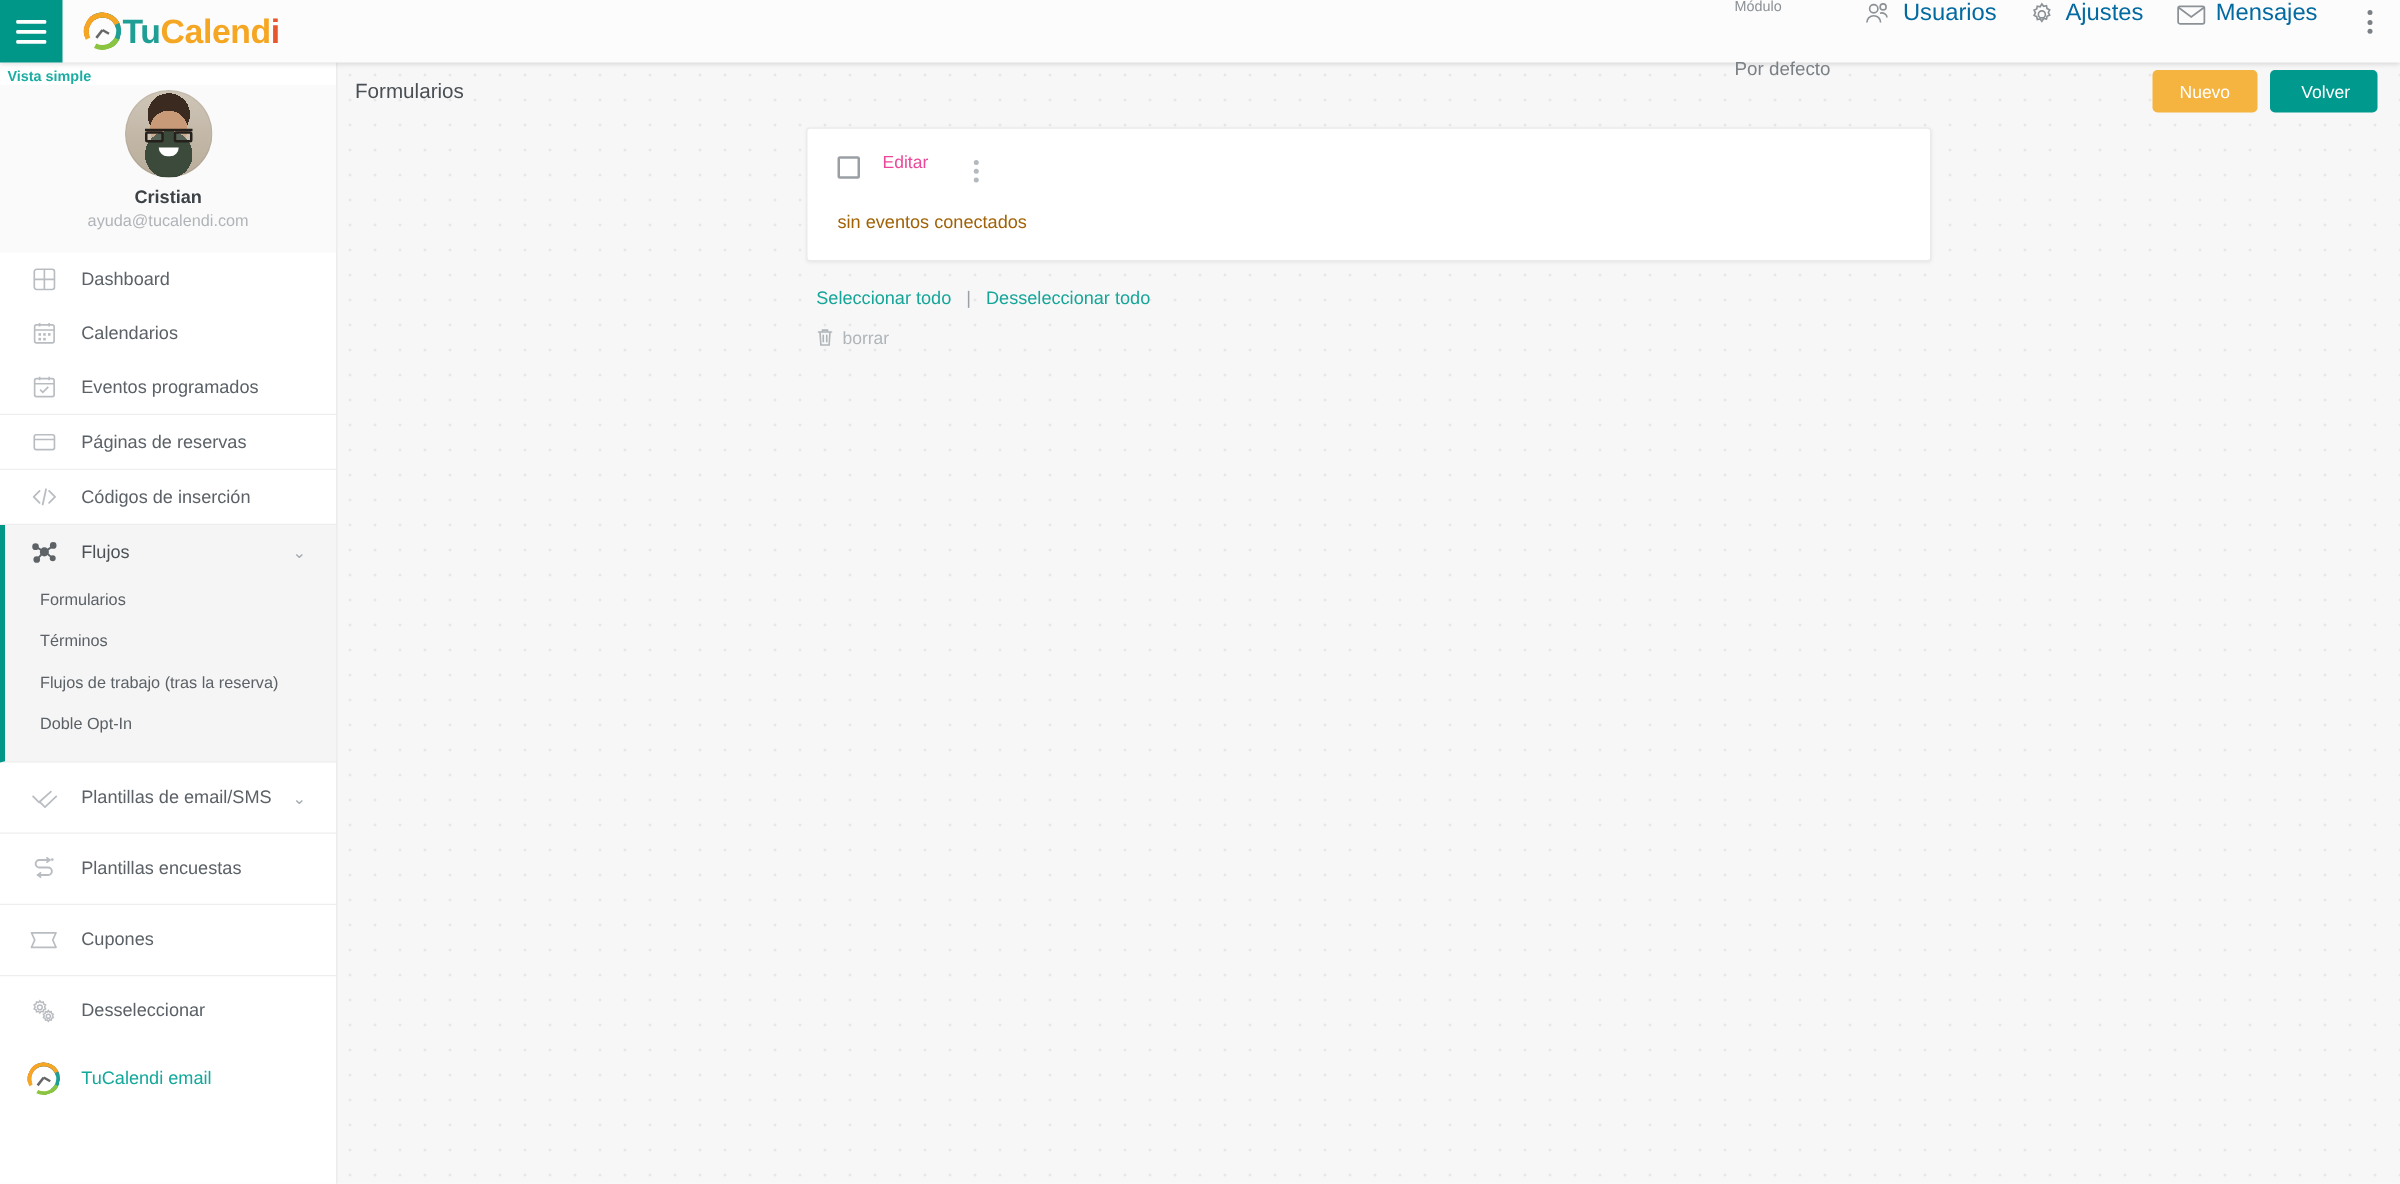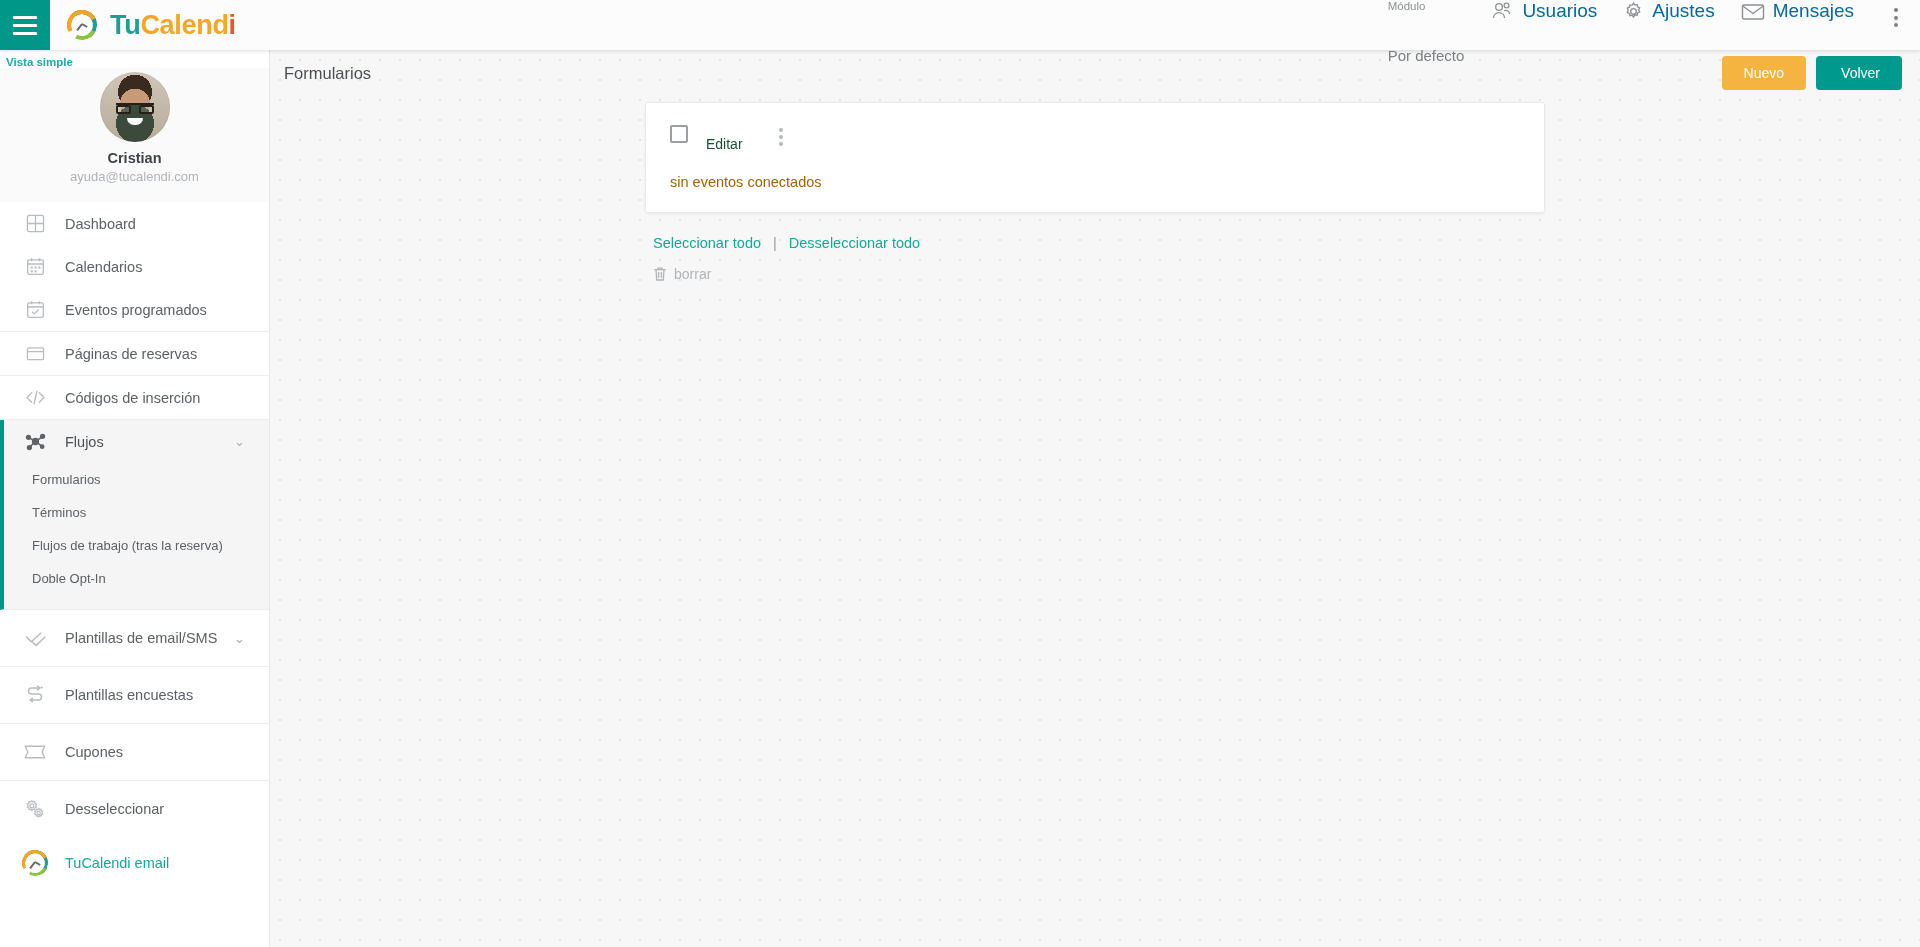--- a/index.html
+++ b/index.html
@@ -25,21 +25,21 @@
     display: flex; flex-direction: column;
     align-items: center; justify-content: center;
     gap: 5px; cursor: pointer;
     flex: 0 0 50px;
   }
   .hamburger-box span {
     display: block; width: 24px; height: 3px;
     background: #fff; border-radius: 1px;
   }
   .brand {
-    display: flex; align-items: center; gap: 13px;
+    display: flex; align-items: center; gap: 1px;
     margin-left: 17px;
   }
   .brand-text {
     font-size: 27px; font-weight: bold; letter-spacing: -.3px;
   }
   .brand-text .t1 { color: #1f9e95; }
   .brand-text .t2 { color: #f5a623; }
   .brand-text .t3 { color: #e8562b; }
 
   .top-right {
@@ -202,22 +202,22 @@
     border: 2px solid #9a9fa4; border-radius: 2px;
     background: #fff; cursor: pointer;
     margin: 4px 18px 0 4px; flex: 0 0 18px;
   }
   .card-titles { flex: 1; }
   .card-title { font-size: 14.5px; font-weight: bold; color: #3d4247; }
   .card-links { margin-top: 4px; font-size: 12px; }
   .card-links a { color: #16a699; text-decoration: none; cursor: pointer; }
   .card-links .sep { color: #9aa0a5; margin: 0 3px; }
   .edit-link {
-    color: #14532d; font-size: 14px; cursor: pointer;
-    margin-right: 30px; margin-top: 15px;
+    color: #ec4899; font-size: 14px; cursor: pointer;
+    margin-right: 30px; margin-top: 0;
   }
   .kebab-card {
     display: flex; flex-direction: column; gap: 3px;
     margin-top: 5px; cursor: pointer; padding: 2px 6px;
   }
   .kebab-card i { width: 4px; height: 4px; border-radius: 50%; background: #b4b9bd; display: block; }
   .card-empty {
     margin-top: 22px; font-size: 14.5px; color: #a16207;
     padding-left: 4px;
   }

